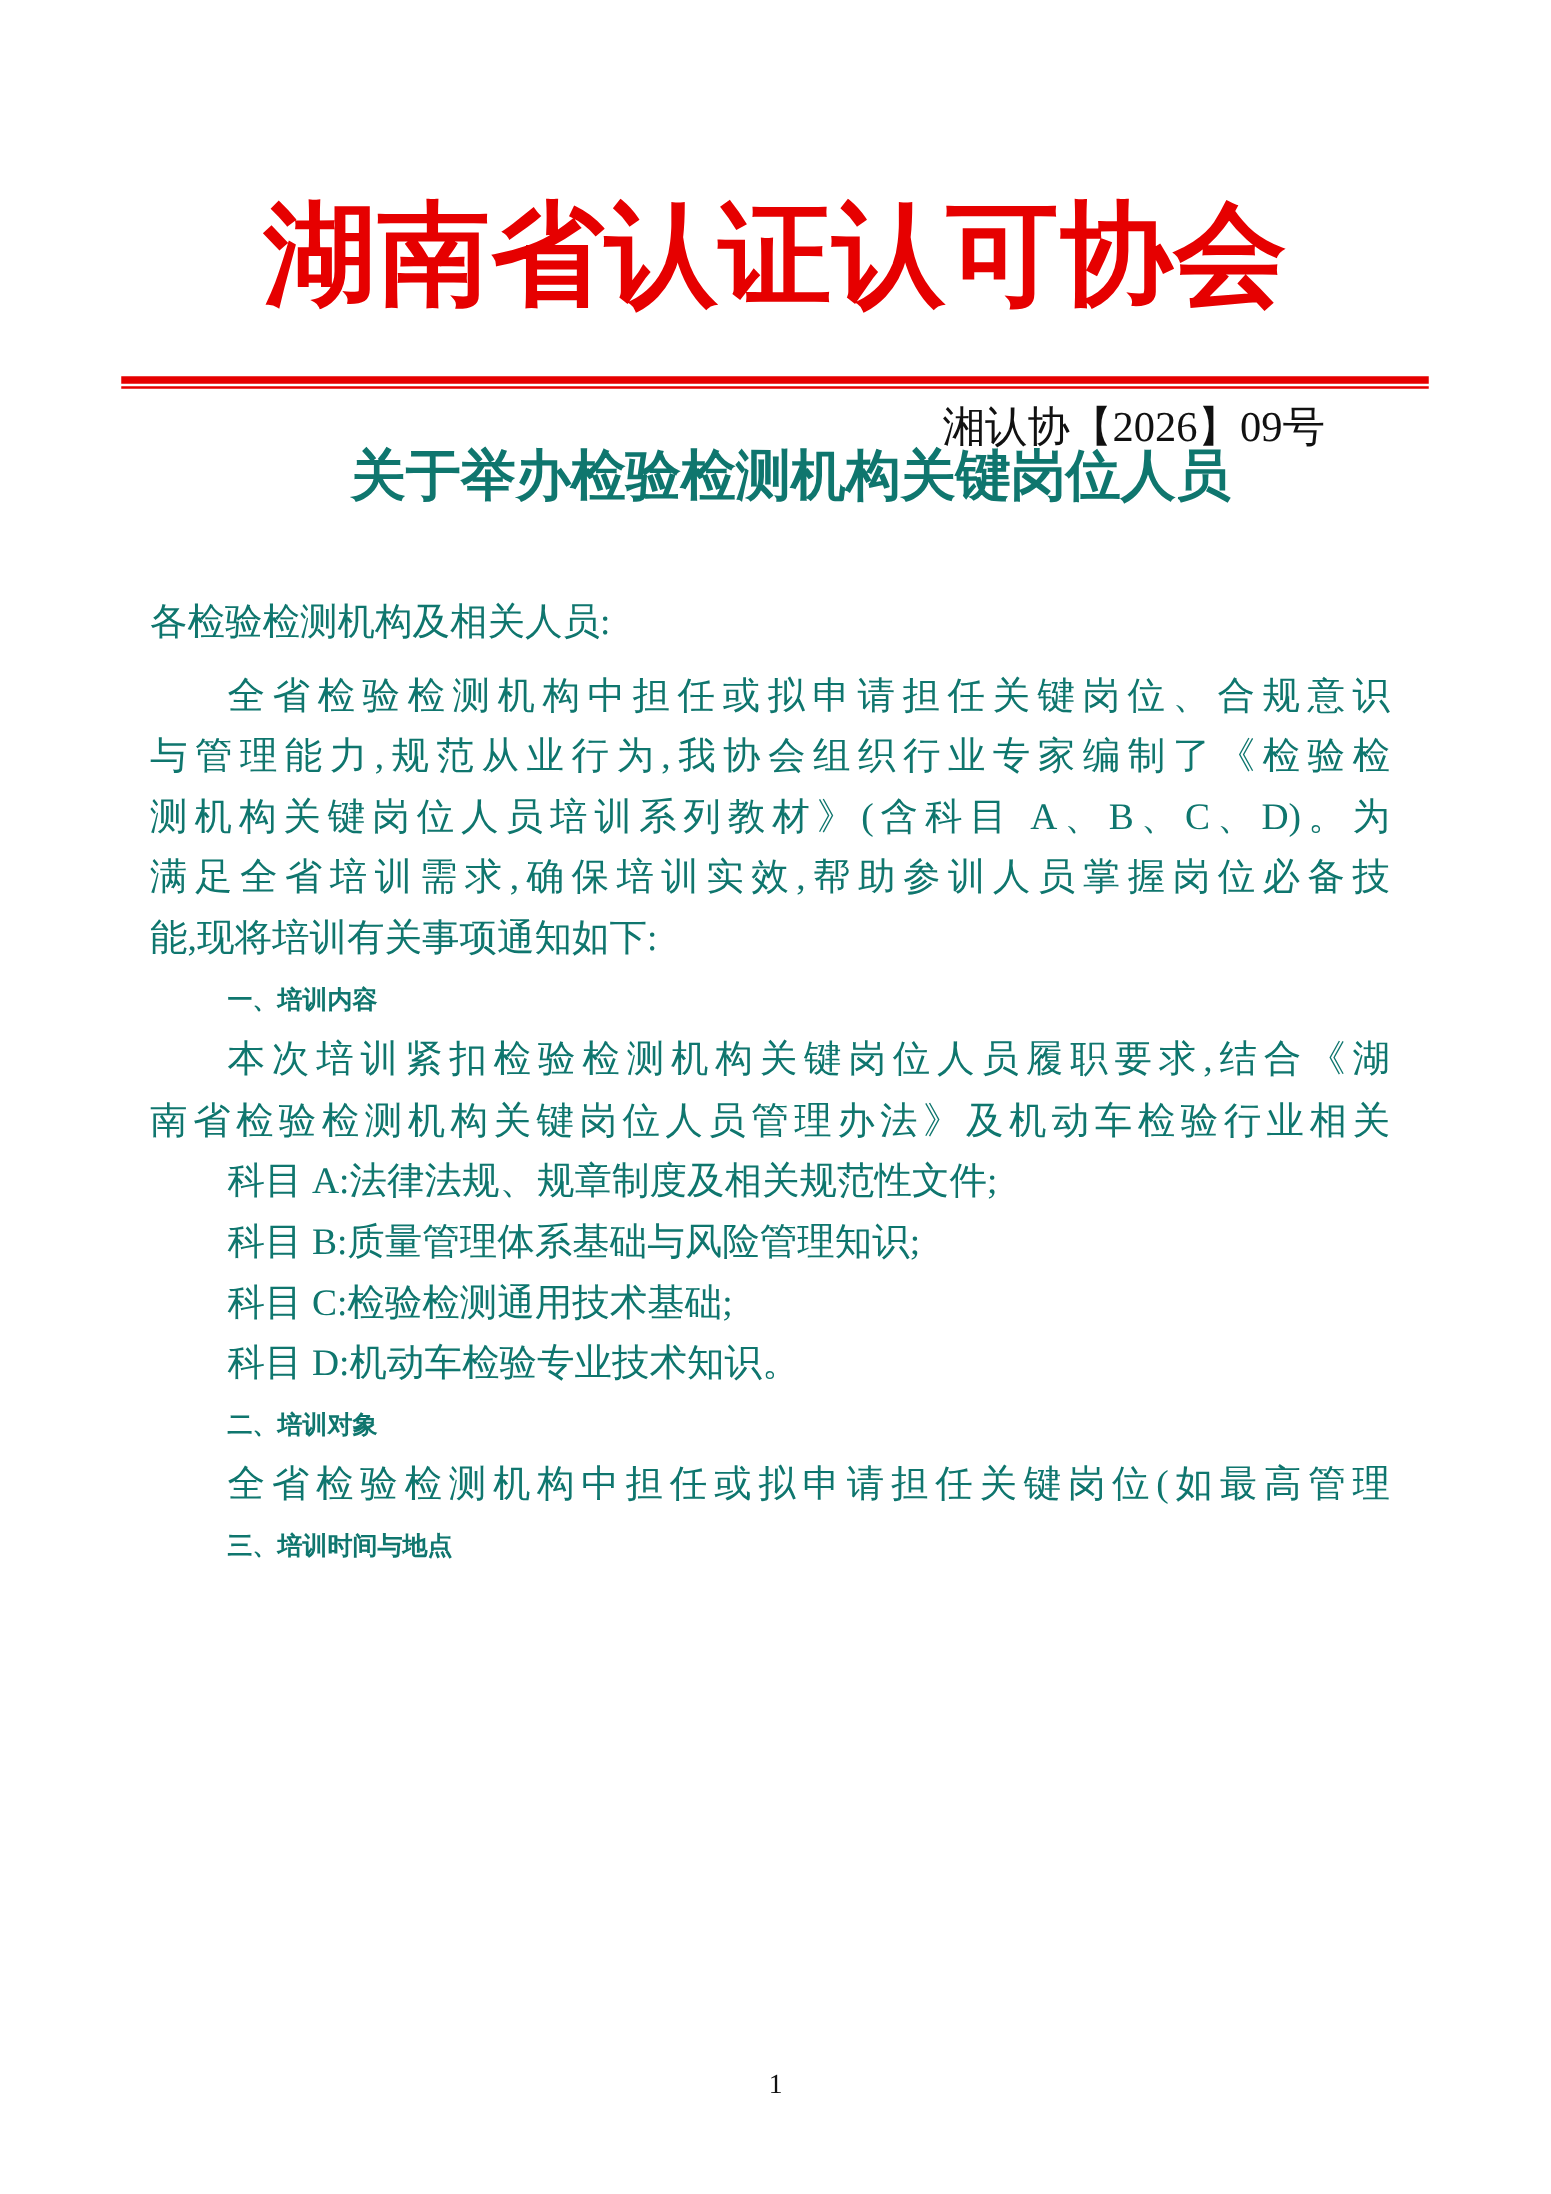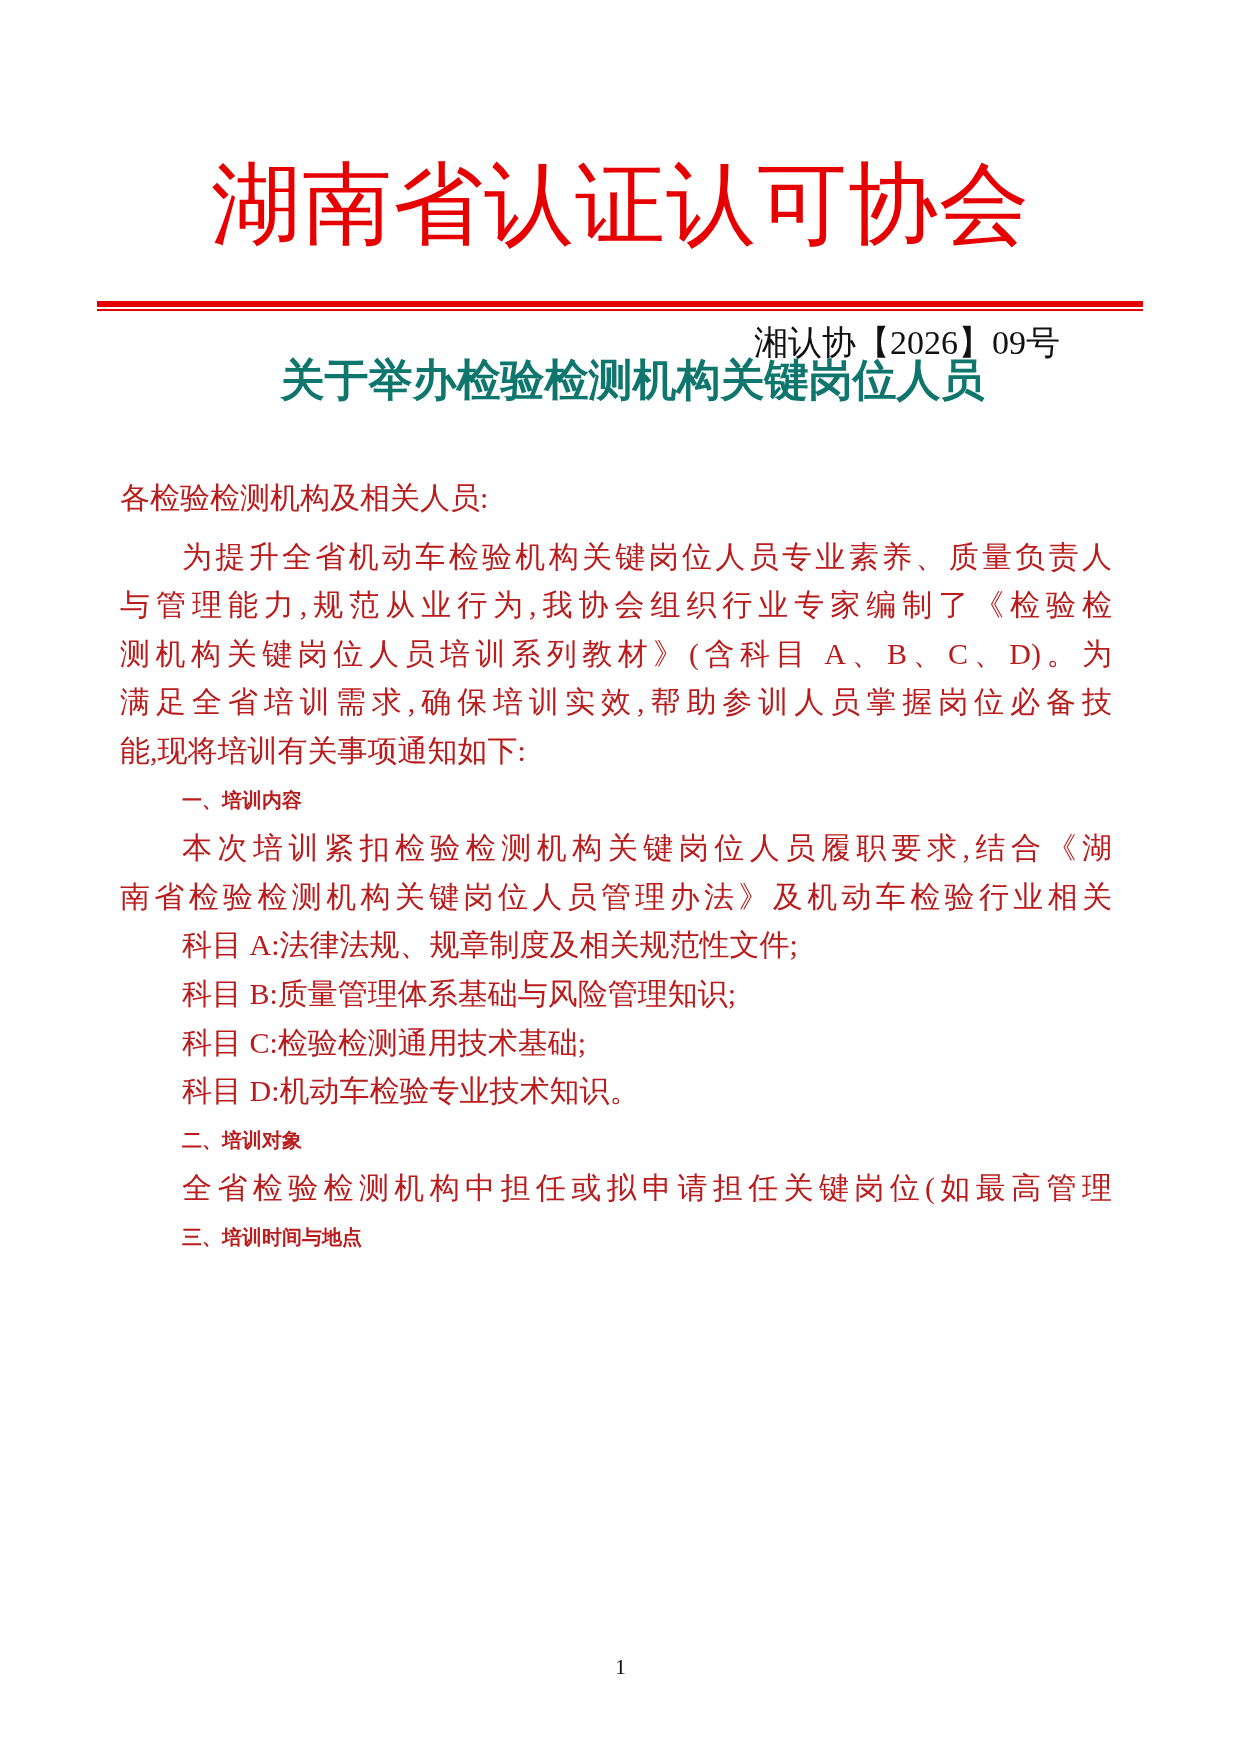--- a/index.html
+++ b/index.html
@@ -16,21 +16,21 @@
     color: #111111;
     overflow: hidden;
   }
   .org-title {
     position: absolute;
     top: 150px;
     left: 0;
     width: 100%;
     text-align: center;
     font-size: 90px;
-    font-weight: 400;
+    font-weight: 700;
     color: #e60000;
     letter-spacing: 1px;
     line-height: 110px;
     white-space: nowrap;
   }
   .red-rule {
     position: absolute;
     top: 301px;
     left: 97px;
     width: 1046px;
@@ -65,21 +65,21 @@
     color: #0f766e;
     padding-left: 12px;
   }
   .doc-title .t-line { height: 58px; white-space: nowrap; }
   .body-block {
     position: absolute;
     top: 474px;
     left: 120px;
     width: 992px;
     font-size: 30px;
-    color: #b91c1c;
+    color: #0f766e;
   }
   .line {
     height: 48.6px;
     line-height: 48.6px;
     white-space: nowrap;
     overflow: visible;
   }
   .line:first-child { margin-bottom: 10px; }
   .line.indent { text-indent: 62px; }
   .line.stretch {
@@ -116,21 +116,21 @@
   </div>
 
   <div class="doc-number">湘认协【2026】09号</div>
 
   <div class="doc-title">
     <div class="t-line">关于举办检验检测机构关键岗位人员</div>
   </div>
 
   <div class="body-block" id="body-lines">
       <div class="line">各检验检测机构及相关人员:</div>
-      <div class="line indent stretch">为提升全省机动车检验机构关键岗位人员专业素养、质量负责人</div>
+      <div class="line indent stretch">全省检验检测机构中担任或拟申请担任关键岗位、合规意识</div>
       <div class="line stretch">与管理能力,规范从业行为,我协会组织行业专家编制了《检验检</div>
       <div class="line stretch">测机构关键岗位人员培训系列教材》(含科目 A、B、C、D)。为</div>
       <div class="line stretch">满足全省培训需求,确保培训实效,帮助参训人员掌握岗位必备技</div>
       <div class="line">能,现将培训有关事项通知如下:</div>
       <div class="line heading indent">一、培训内容</div>
       <div class="line indent stretch">本次培训紧扣检验检测机构关键岗位人员履职要求,结合《湖</div>
       <div class="line stretch">南省检验检测机构关键岗位人员管理办法》及机动车检验行业相关</div>
       <div class="line indent">科目 A:法律法规、规章制度及相关规范性文件;</div>
       <div class="line indent">科目 B:质量管理体系基础与风险管理知识;</div>
       <div class="line indent">科目 C:检验检测通用技术基础;</div>

